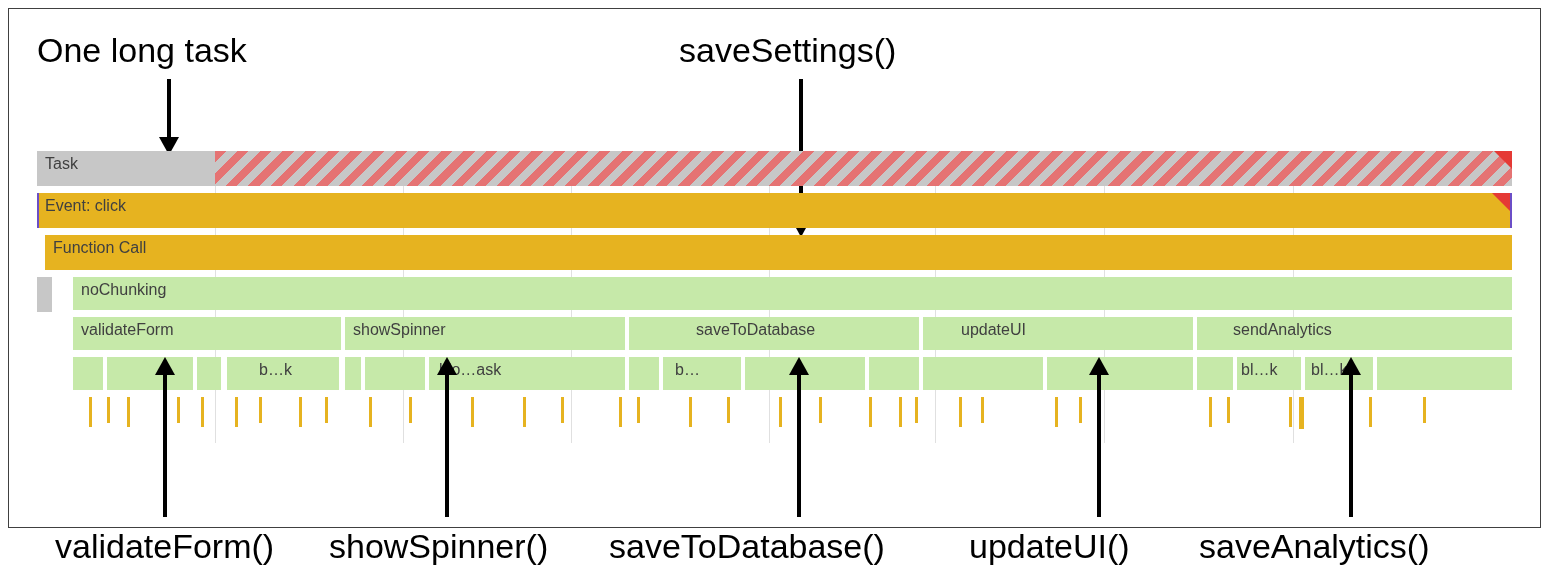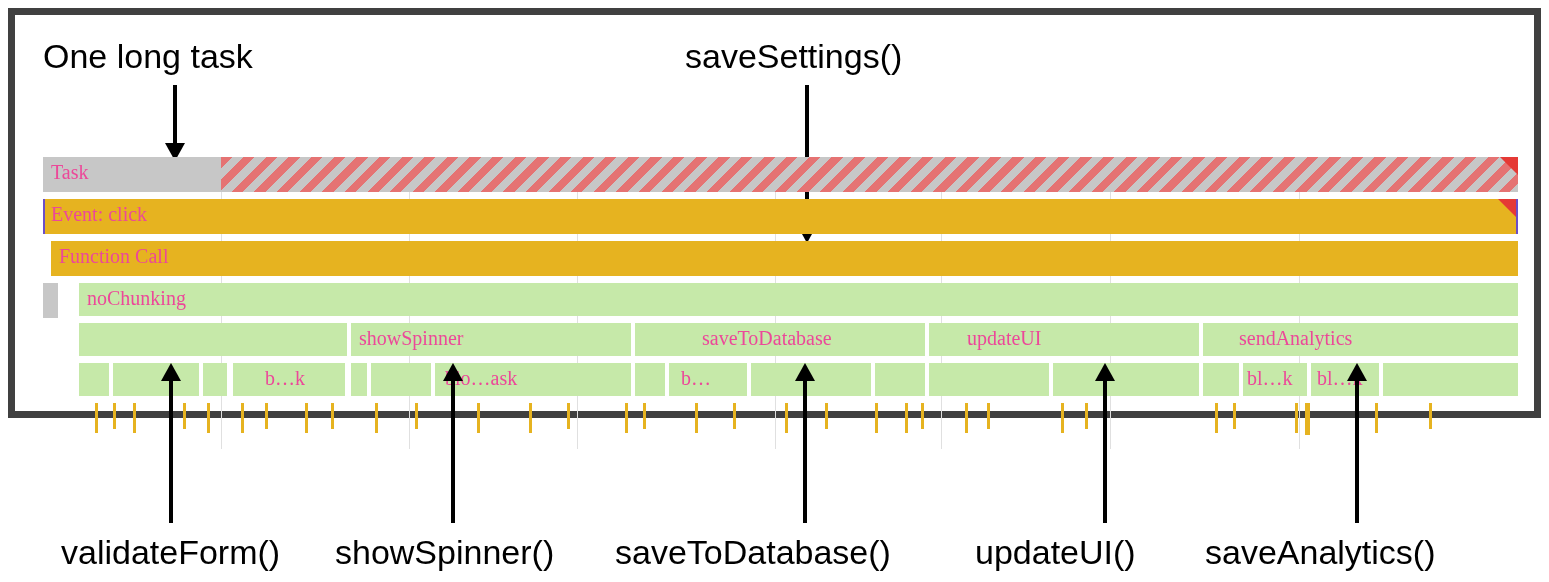--- a/index.html
+++ b/index.html
@@ -6,36 +6,35 @@
   body {
     font-family: Arial, Helvetica, sans-serif;
     background: #fff;
     width: 1549px;
     height: 582px;
     position: relative;
   }
   .frame {
     position: absolute;
     left: 8px; top: 8px;
-    width: 1533px; height: 410px;
-    border: 7px solid #404040;
+    width: 1533px; height: 520px;
+    border: 1px solid #404040;
     background: #fff;
   }
   .label {
     position: absolute;
     font-size: 34px;
     color: #000;
     white-space: nowrap;
   }
   .bar-label {
     position: absolute;
-    font-size: 20px;
-    color: #ec4899;
+    font-size: 16px;
+    color: #404040;
     white-space: nowrap;
-    font-family: Liberation Serif, serif;
   }
   .arrow {
     position: absolute;
   }
   
   .row {
     position: absolute;
     height: 35px;
   }
   
@@ -124,20 +123,21 @@
   <div class="bar-label" style="left:36px; top:188px;">Event: click</div>
 
   <div class="row orange-bar2" style="left:36px; top:226px; width:1467px;"></div>
   <div class="bar-label" style="left:44px; top:230px;text-align:center;">Function Call</div>
 
   <div class="row gray-sliver" style="left:28px; top:268px; width:15px; height:35px; position:absolute;"></div>
   <div class="green-bar" style="left:64px; top:268px; width:1439px;"></div>
   <div class="bar-label" style="left:72px; top:272px;text-align:right;">noChunking</div>
 
   <div class="green-bar" style="left:64px; top:308px; width:268px;"></div>
+  <div class="bar-label" style="left:72px; top:312px;">validateForm</div>
 
   <div class="green-bar" style="left:336px; top:308px; width:280px;"></div>
   <div class="bar-label" style="left:344px; top:312px;">showSpinner</div>
 
   <div class="green-bar" style="left:620px; top:308px; width:290px;"></div>
   <div class="bar-label" style="left:654px; top:312px;margin-left:33px;">saveToDatabase</div>
 
   <div class="green-bar" style="left:914px; top:308px; width:270px;"></div>
   <div class="bar-label" style="left:952px; top:312px;">updateUI</div>
 

